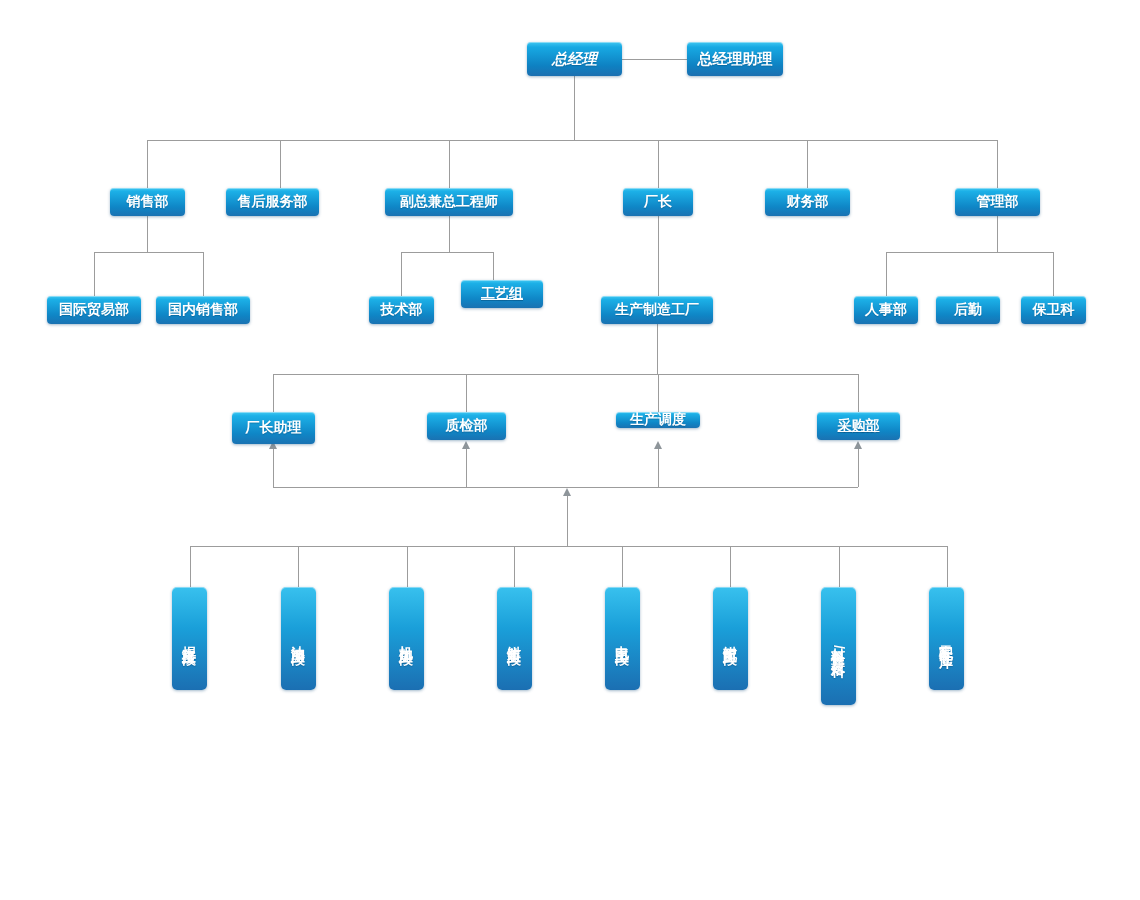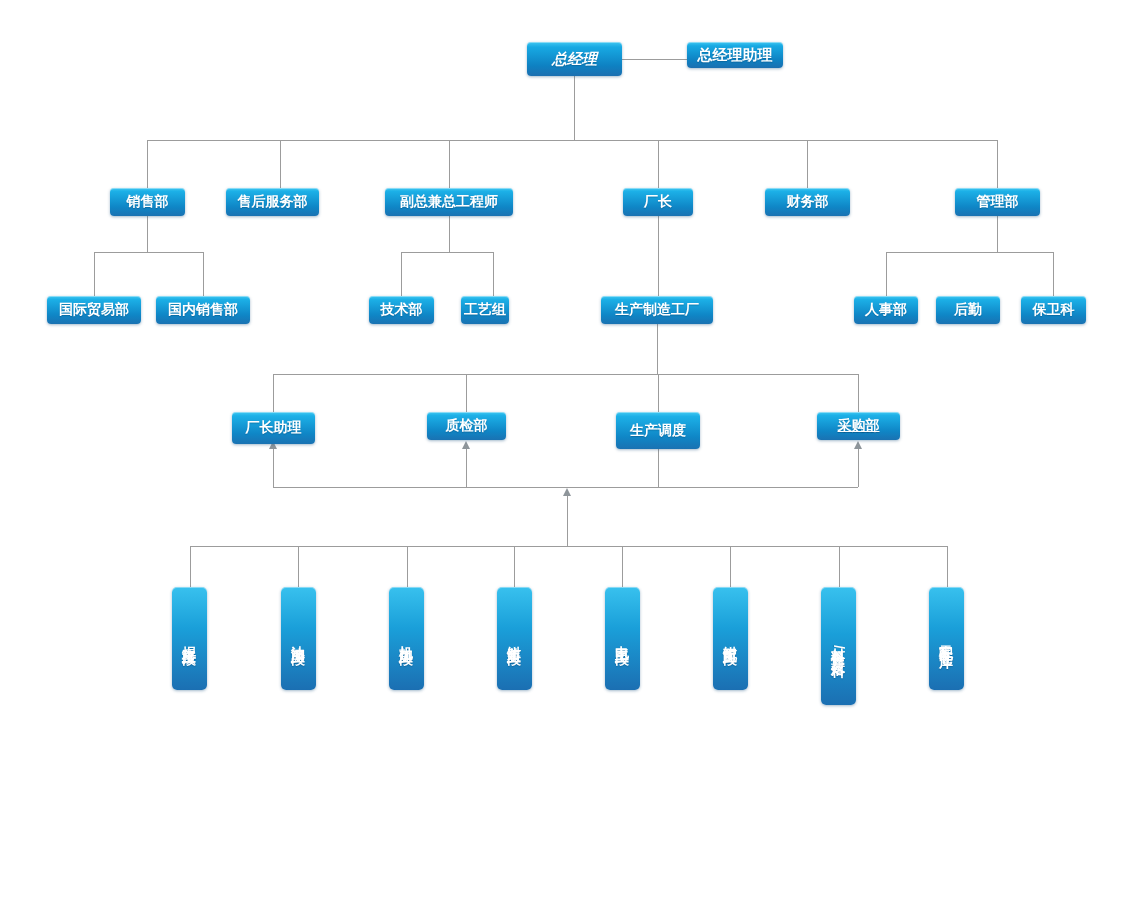--- a/index.html
+++ b/index.html
@@ -75,38 +75,38 @@
     <div class="line" style="left: 622px; top: 546px; width: 1px; height: 41px;"></div>
     <div class="line" style="left: 730px; top: 546px; width: 1px; height: 41px;"></div>
     <div class="line" style="left: 839px; top: 546px; width: 1px; height: 41px;"></div>
     <div class="line" style="left: 947px; top: 546px; width: 1px; height: 41px;"></div>
     <div class="arrow-up" style="left: 269px; top: 441px;"></div>
     <div class="arrow-up" style="left: 462px; top: 441px;"></div>
     <div class="arrow-up" style="left: 654px; top: 441px;"></div>
     <div class="arrow-up" style="left: 854px; top: 441px;"></div>
     <div class="arrow-up" style="left: 563px; top: 488px;"></div>
     <div class="node lvl1" style="left: 527px; top: 42px; width: 95px; height: 34px; font-style: italic;">总经理</div>
-    <div class="node lvl1" style="left: 687px; top: 42px; width: 96px; height: 26px;">总经理助理</div>
+    <div class="node lvl1" style="left: 687px; top: 42px; width: 96px; height: 34px;">总经理助理</div>
     <div class="node" style="left: 110px; top: 188px; width: 75px; height: 28px; text-align: right;">销售部</div>
     <div class="node" style="left: 226px; top: 188px; width: 93px; height: 28px;">售后服务部</div>
     <div class="node" style="left: 385px; top: 188px; width: 128px; height: 28px;">副总兼总工程师</div>
     <div class="node" style="left: 623px; top: 188px; width: 70px; height: 28px;">厂长</div>
     <div class="node" style="left: 765px; top: 188px; width: 85px; height: 28px;">财务部</div>
     <div class="node" style="left: 955px; top: 188px; width: 85px; height: 28px;">管理部</div>
     <div class="node" style="left: 47px; top: 296px; width: 94px; height: 28px;">国际贸易部</div>
     <div class="node" style="left: 156px; top: 296px; width: 94px; height: 28px;">国内销售部</div>
     <div class="node" style="left: 369px; top: 296px; width: 65px; height: 28px; text-align: right;">技术部</div>
-    <div class="node" style="left: 461px; top: 296px; width: 48px; height: 28px;">工艺组</div>
+    <div class="node" style="left: 461px; top: 280px; width: 82px; height: 28px; text-decoration: underline;">工艺组</div>
     <div class="node" style="left: 601px; top: 296px; width: 112px; height: 28px;">生产制造工厂</div>
     <div class="node" style="left: 854px; top: 296px; width: 64px; height: 28px;">人事部</div>
     <div class="node" style="left: 936px; top: 296px; width: 64px; height: 28px;">后勤</div>
     <div class="node" style="left: 1021px; top: 296px; width: 65px; height: 28px;">保卫科</div>
     <div class="node" style="left: 232px; top: 412px; width: 83px; height: 32px;">厂长助理</div>
     <div class="node" style="left: 427px; top: 412px; width: 79px; height: 28px;">质检部</div>
-    <div class="node" style="left: 616px; top: 412px; width: 84px; height: 37px;">生产调度</div>
+    <div class="node" style="left: 616px; top: 412px; width: 84px; height: 16px;">生产调度</div>
     <div class="node" style="left: 817px; top: 412px; width: 83px; height: 28px; text-decoration: underline;">采购部</div>
     <div class="node vertical" style="left: 172px; top: 587px; width: 35px; height: 103px;">焊接工段</div>
     <div class="node vertical" style="left: 281px; top: 587px; width: 35px; height: 103px;">油漆工段</div>
     <div class="node vertical" style="left: 389px; top: 587px; width: 35px; height: 103px;">机加工段</div>
     <div class="node vertical" style="left: 497px; top: 587px; width: 35px; height: 103px;">钳装工段</div>
     <div class="node vertical" style="left: 605px; top: 587px; width: 35px; height: 103px;">电工工段</div>
     <div class="node vertical" style="left: 713px; top: 587px; width: 35px; height: 103px;">钳配工段</div>
     <div class="node vertical" style="left: 821px; top: 587px; width: 35px; height: 118px;">材料仓库/落料</div>
     <div class="node vertical" style="left: 929px; top: 587px; width: 35px; height: 103px;">零配件仓库</div>
   </div>

